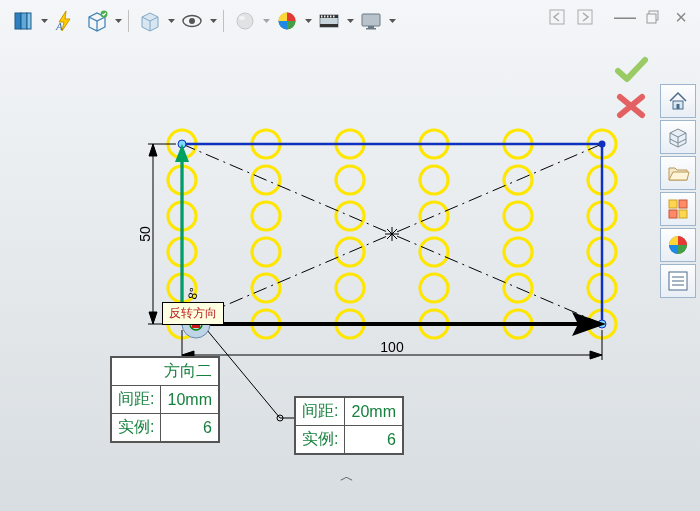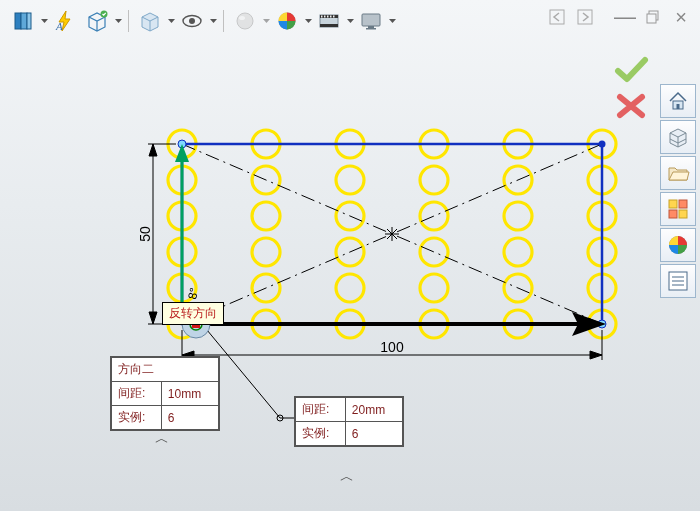--- a/index.html
+++ b/index.html
@@ -17,21 +17,21 @@
   
   .confirm{position:absolute;top:55px;right:50px;display:flex;flex-direction:column;gap:6px;}
   .confirm div{width:38px;height:30px;display:flex;align-items:center;justify-content:center;cursor:pointer;}
   
   .sidepanel{position:absolute;top:84px;right:4px;width:36px;display:flex;flex-direction:column;gap:2px;}
   .sidepanel .pbtn{width:36px;height:34px;border:1px solid #9db6cd;background:linear-gradient(to bottom,#fdfdfe,#e8eef5);display:flex;align-items:center;justify-content:center;cursor:pointer;}
   svg.sketch{position:absolute;top:0;left:0;width:700px;height:511px;}
   
   .tooltip{position:absolute;background:#ffffe1;border:1px solid #000;padding:2px 6px;font-size:12px;color:#b91c1c;white-space:nowrap;z-index:30;}
   
-  .propbox{position:absolute;border:1px solid #555;background:#fff;font-size:12px;color:#7f1d1d;z-index:20;}
+  .propbox{position:absolute;border:1px solid #555;background:#fff;font-size:16px;color:#15803d;z-index:20;text-align:right;}
   .propbox table{border-collapse:collapse;width:100%;}
   .propbox td{border:1px solid #555;padding:3px 6px;white-space:nowrap;}
   .propbox .title{font-weight:normal;}
   .chev{position:absolute;font-size:14px;color:#555;cursor:pointer;user-select:none;}
 </style>
 </head>
 <body>
 
 <div class="toolbar">
   <div class="btn">

